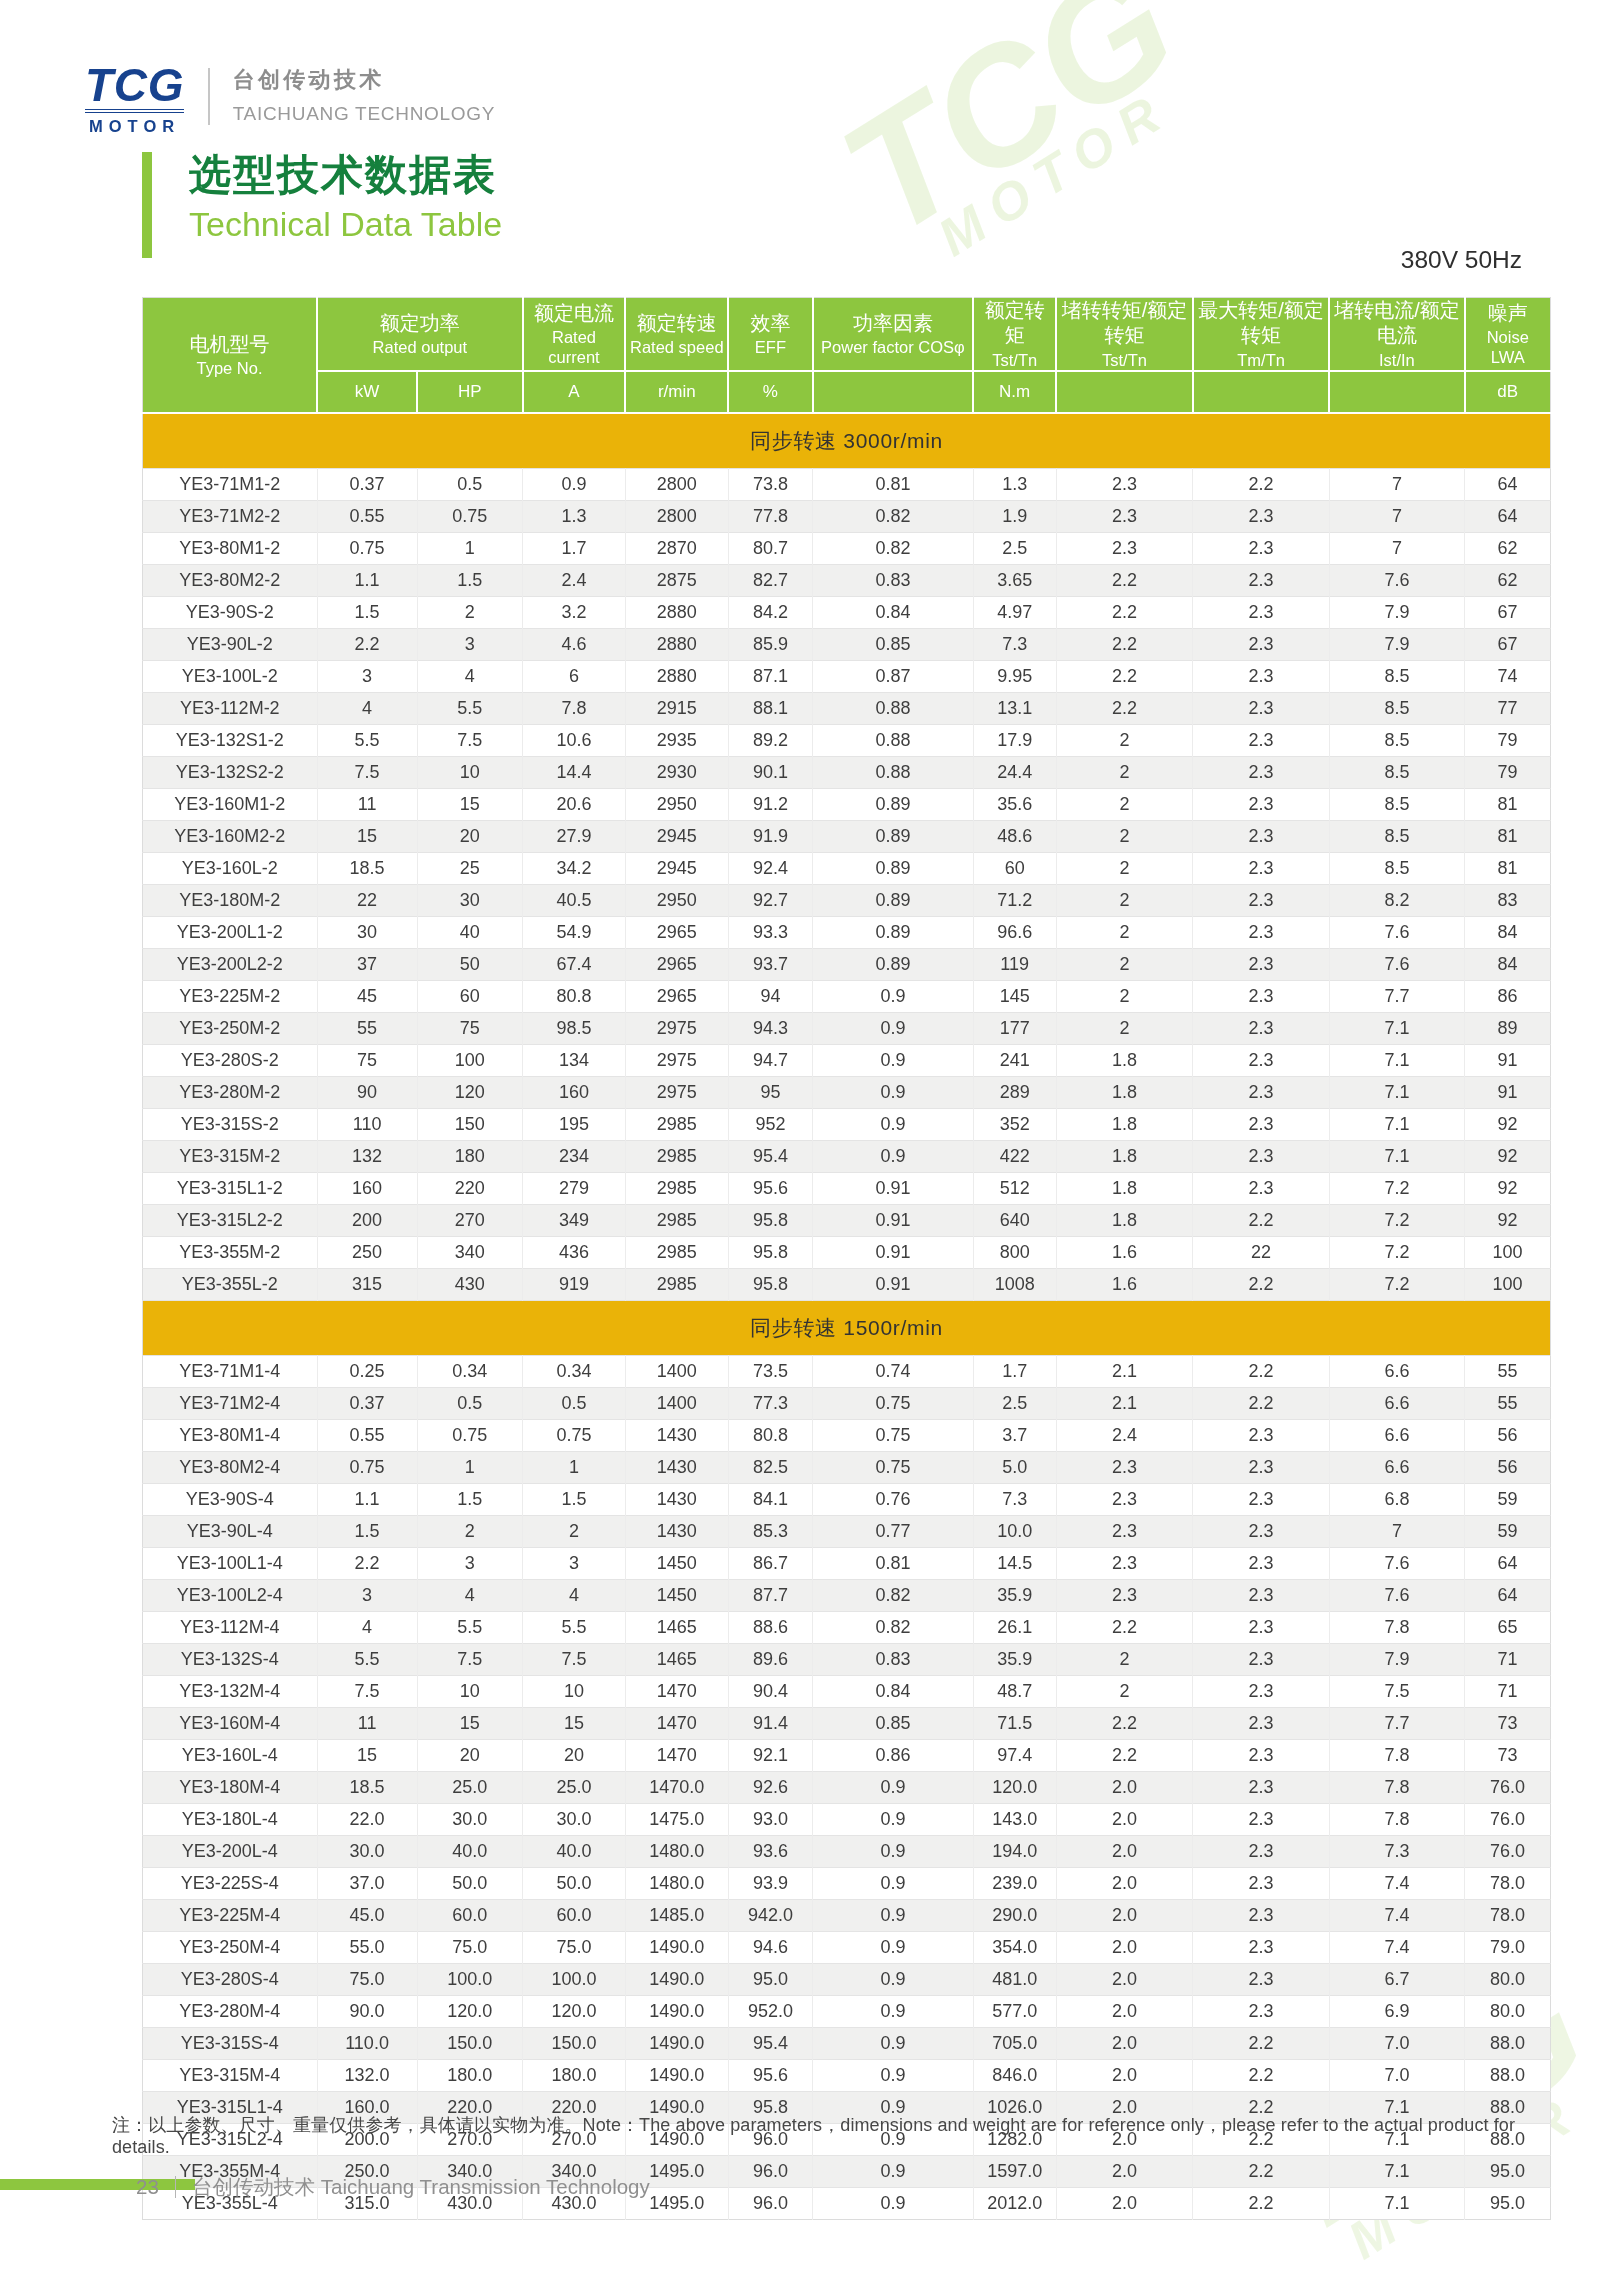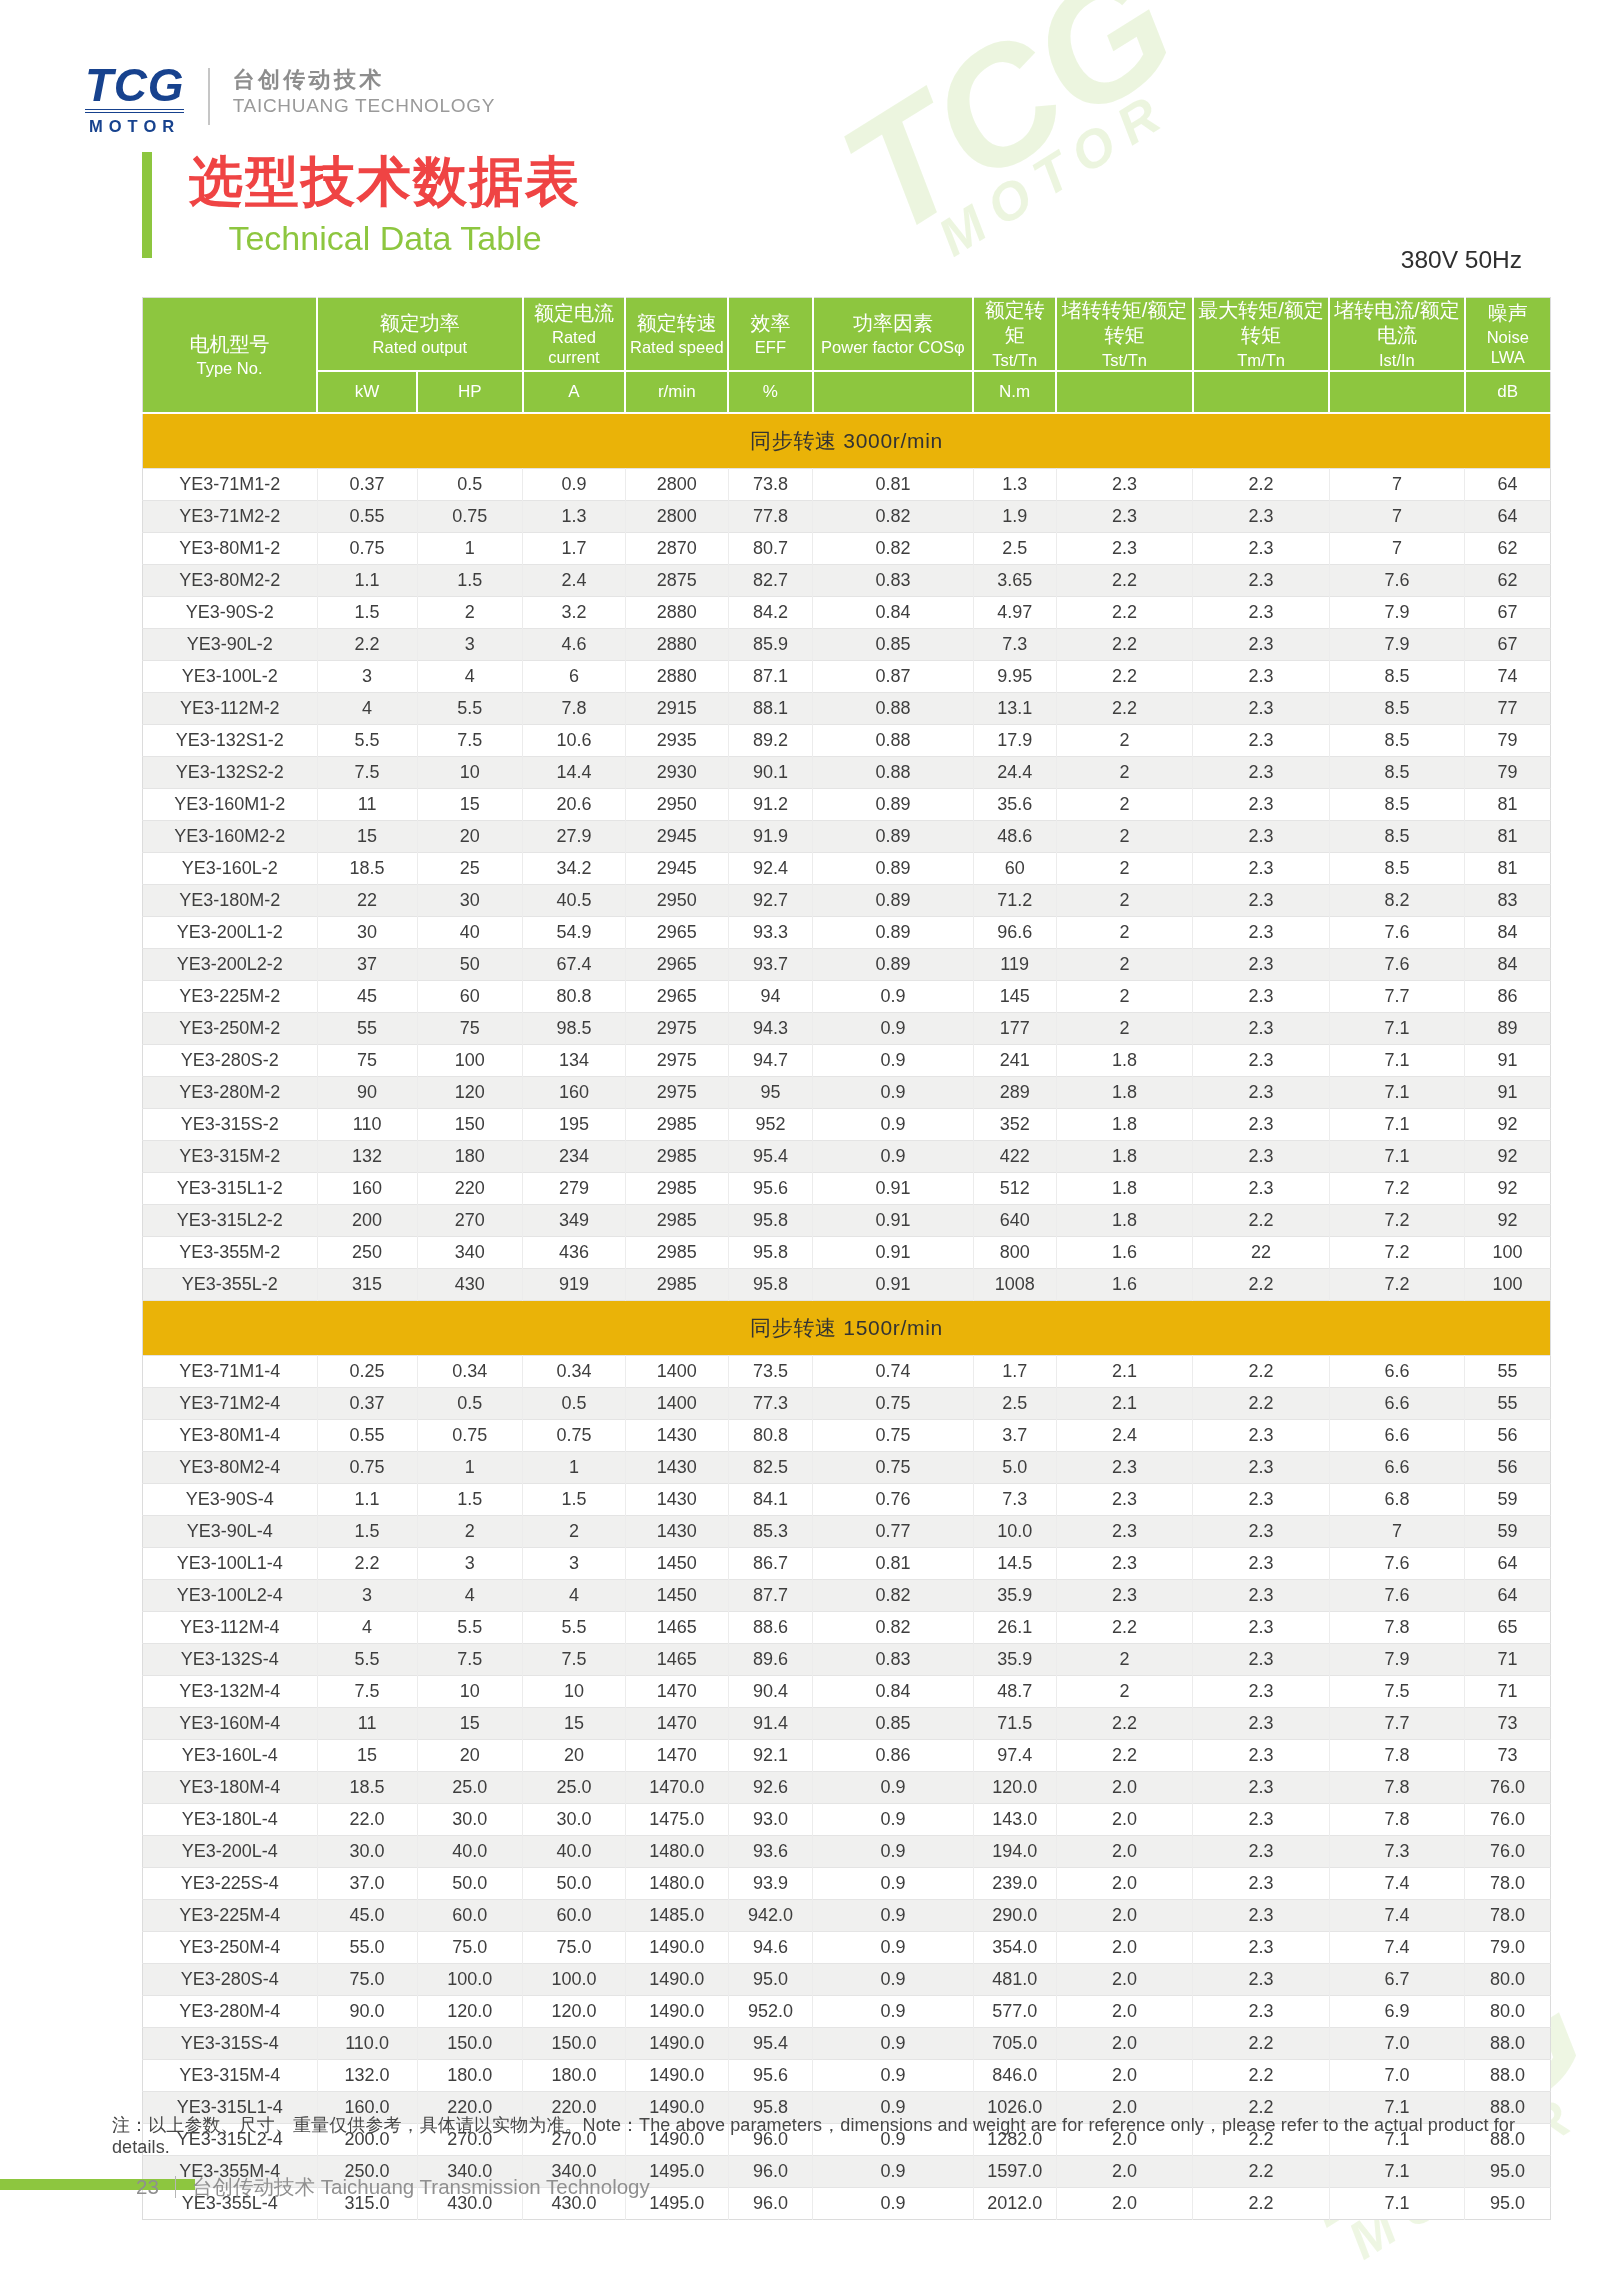--- a/index.html
+++ b/index.html
@@ -29,25 +29,25 @@
     color:#17428e;letter-spacing:0.7px;line-height:.9;
     border-bottom:4px double #17428e;padding-bottom:2.6px;
   }
   .logo-motor{
     font-size:16.5px;font-weight:800;color:#17428e;
     letter-spacing:6px;margin-top:4px;
   }
   .brand-divider{width:2px;height:57px;background:#c6c6c6;margin:2.6px 22.5px 0 24px;}
   .company{display:flex;flex-direction:column;}
   .company-zh{font-size:22px;color:#8d8d8d;letter-spacing:3.3px;font-weight:600;}
-  .company-en{font-size:19px;color:#9a9a9a;letter-spacing:0.7px;}
+  .company-en{font-size:19px;color:#9a9a9a;margin-top:8px;letter-spacing:0.7px;}
   
   .titleblock{position:absolute;left:142px;top:152px;display:flex;}
   .greenbar{width:10px;height:106px;background:#8dc63f;margin-right:37px;}
-  .title-zh{font-size:54px;font-weight:700;color:#ef4444;margin:0;line-height:1.1;letter-spacing:2px;}
+  .title-zh{font-size:42px;font-weight:700;color:#15803d;margin:0;line-height:1.1;letter-spacing:2px;}
   .title-en{font-size:34px;font-weight:400;color:#8dc63f;margin:9.3px 0 0 0;line-height:1.0;text-align:center;}
   .spec{
     position:absolute;left:142px;top:246px;width:1409px;
     text-align:right;padding-right:29px;box-sizing:border-box;
     font-size:24.5px;color:#2f2f2f;
   }
   
   table.tech{
     position:absolute;left:142px;top:297px;width:1409px;
     border-collapse:collapse;table-layout:fixed;

